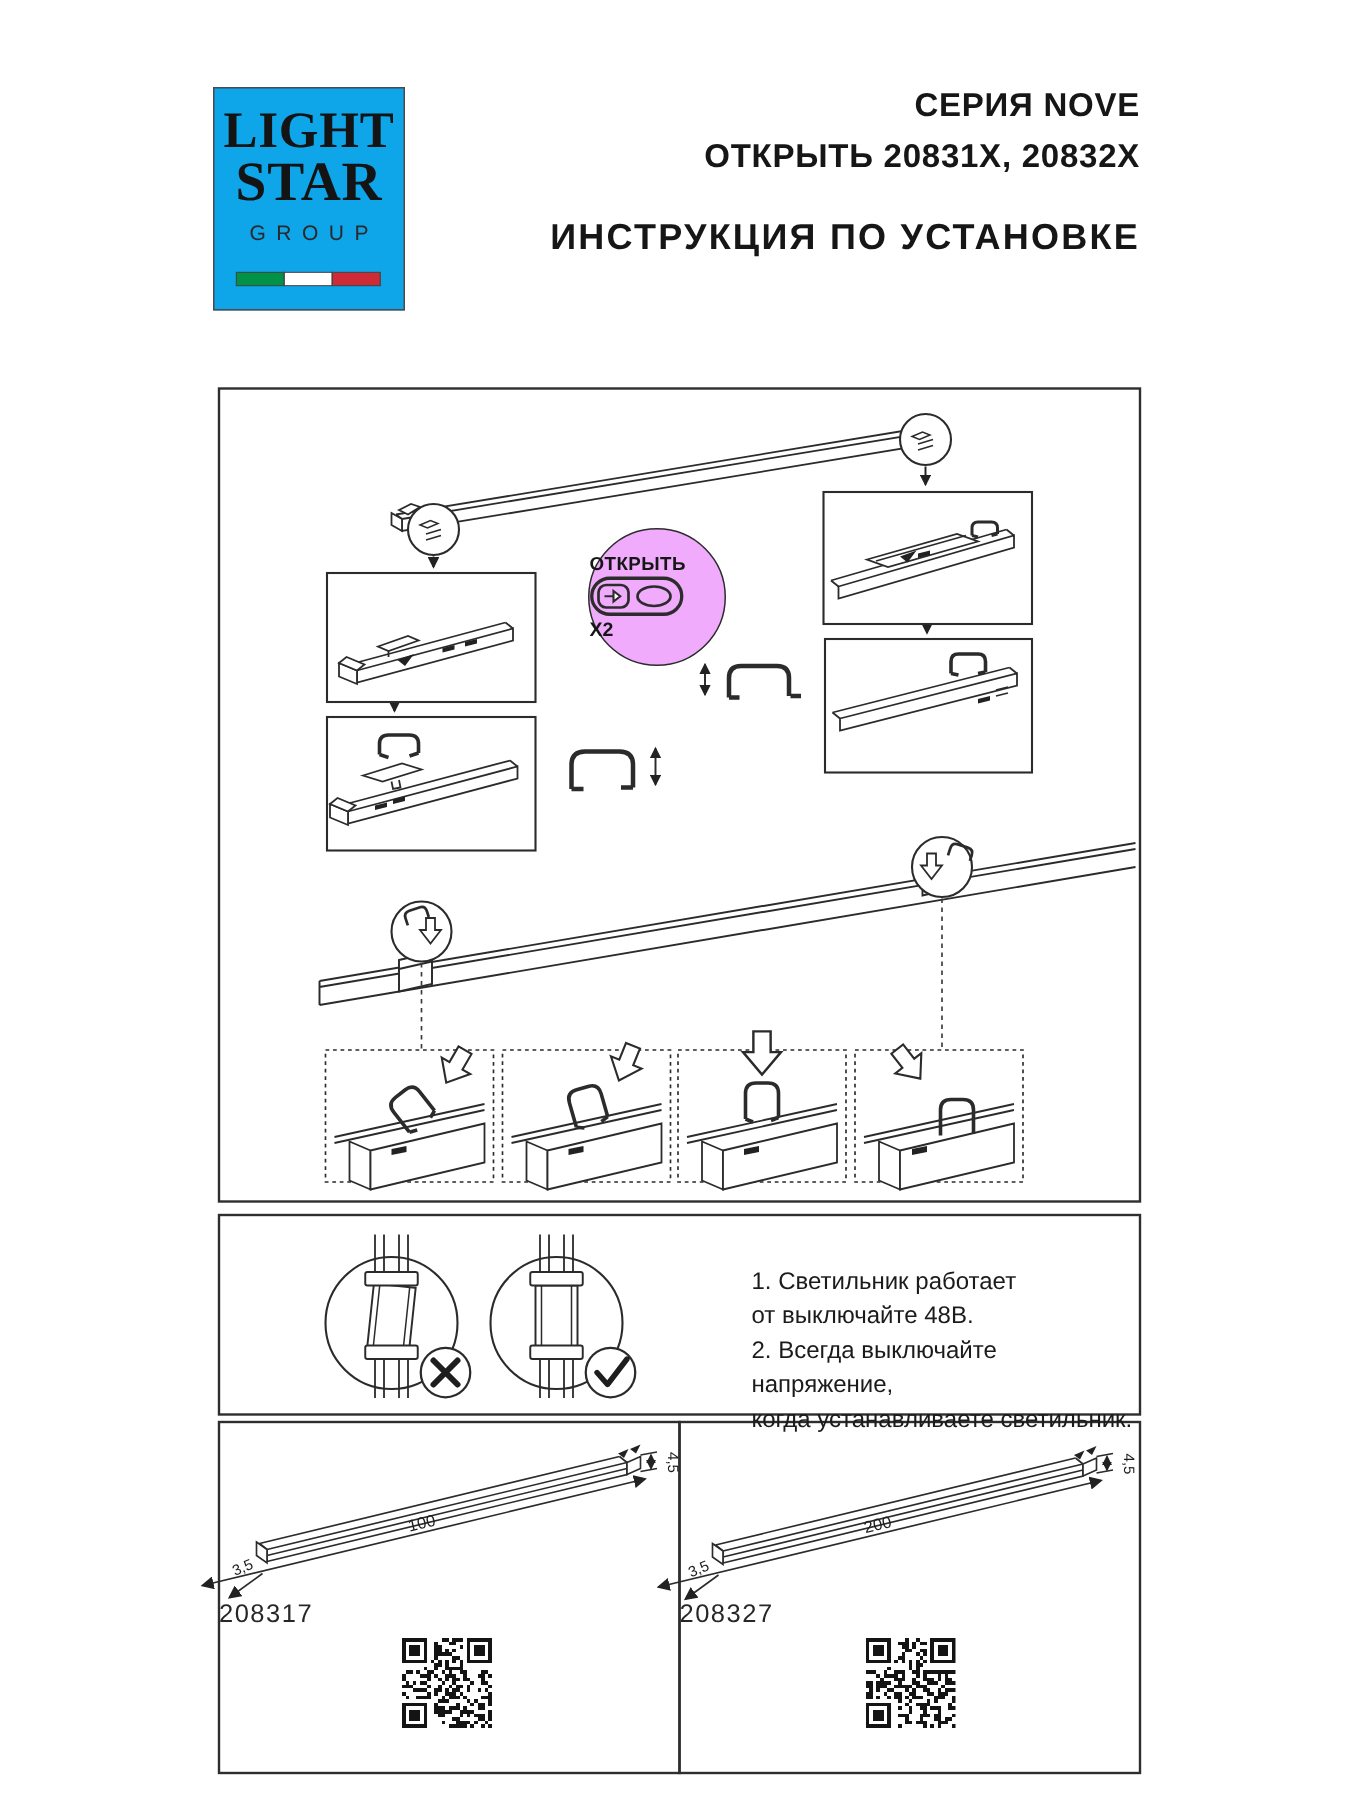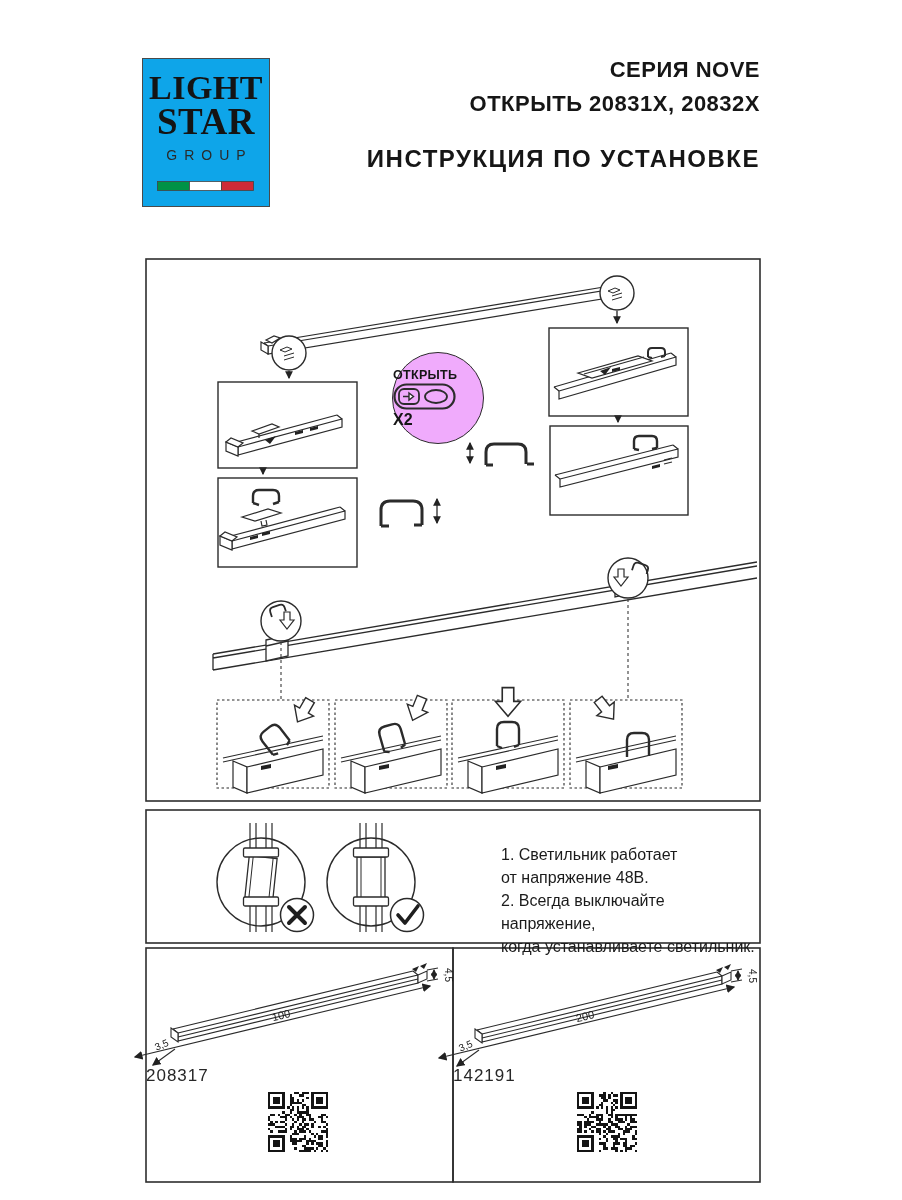--- a/index.html
+++ b/index.html
@@ -20,21 +20,21 @@
   .hdr.title1{top:145px;font-size:24px;letter-spacing:1.5px;}
   .hdr.title2{top:174px;font-size:24px;letter-spacing:.5px;}
   
   svg.art{position:absolute;left:0;top:0;}
   svg.art text{font-family:"Liberation Sans",sans-serif;fill:#1d1d1d;}
   
   .open-circle{position:absolute;left:392px;top:352px;width:90px;height:90px;border:1.6px solid #2c2c2c;
                border-radius:50%;background:#f0abfc;display:flex;flex-direction:column;align-items:flex-start;
                justify-content:center;gap:1px;}
   .open-label{font-size:12.5px;font-weight:700;letter-spacing:.3px;color:#161616;}
-  .open-count{font-size:16px;font-weight:700;color:#161616;}
+  .open-count{font-size:13px;font-weight:700;color:#161616;}
   
   .warn-text{position:absolute;left:501px;top:843px;width:255px;font-size:16px;line-height:23px;color:#1b1b1b;}
   
   .article{position:absolute;font-size:17px;letter-spacing:1px;color:#272727;}
   .article.a1{left:146px;top:1066px;width:307px;}
   .article.a2{left:453px;top:1066px;width:307px;}
   
   .qr{position:absolute;width:60px;height:60px;}
   .qr.q1{left:268px;top:1092px;}
   .qr.q2{left:577px;top:1092px;}
@@ -304,27 +304,27 @@
       <rect x="1.5" y="1.5" width="60" height="24" rx="12" fill="none" stroke="#2c2c2c" stroke-width="2.2"></rect>
       <rect x="6" y="6" width="20" height="15" rx="5" fill="none" stroke="#2c2c2c" stroke-width="1.8"></rect>
       <path d="M10,13.5 H16 M16,10 L20.5,13.5 L16,17 Z" fill="#fff" stroke="#2c2c2c" stroke-width="1.4"></path>
       <ellipse cx="43" cy="13.5" rx="11" ry="6.5" fill="none" stroke="#2c2c2c" stroke-width="1.8"></ellipse>
     </svg>
     <div class="open-count">X2</div>
   </div>
 
   <div class="warn-text">
     <div>1. Светильник работает</div>
-    <div>от напряжение 48В.</div>
+    <div>от выключайте 48В.</div>
     <div>2. Всегда выключайте напряжение,</div>
     <div>когда устанавливаете светильник.</div>
   </div>
 
   <div class="article a1">208317</div>
-  <div class="article a2">142191</div>
+  <div class="article a2">208327</div>
   <div class="qr q1"><svg width="60" height="60" viewBox="0 0 25 25" style="shape-rendering: crispedges;">
         <rect x="0" y="0" width="1" height="1" fill="#141414"></rect>
         <rect x="1" y="0" width="1" height="1" fill="#141414"></rect>
         <rect x="2" y="0" width="1" height="1" fill="#141414"></rect>
         <rect x="3" y="0" width="1" height="1" fill="#141414"></rect>
         <rect x="4" y="0" width="1" height="1" fill="#141414"></rect>
         <rect x="5" y="0" width="1" height="1" fill="#141414"></rect>
         <rect x="6" y="0" width="1" height="1" fill="#141414"></rect>
         <rect x="0" y="1" width="1" height="1" fill="#141414"></rect>
         <rect x="6" y="1" width="1" height="1" fill="#141414"></rect>

